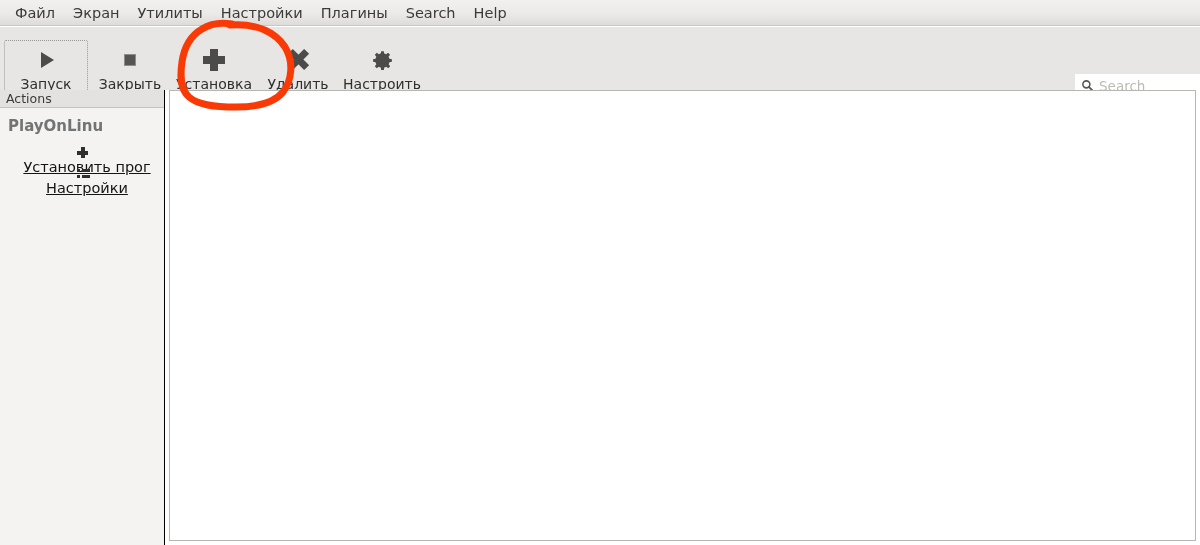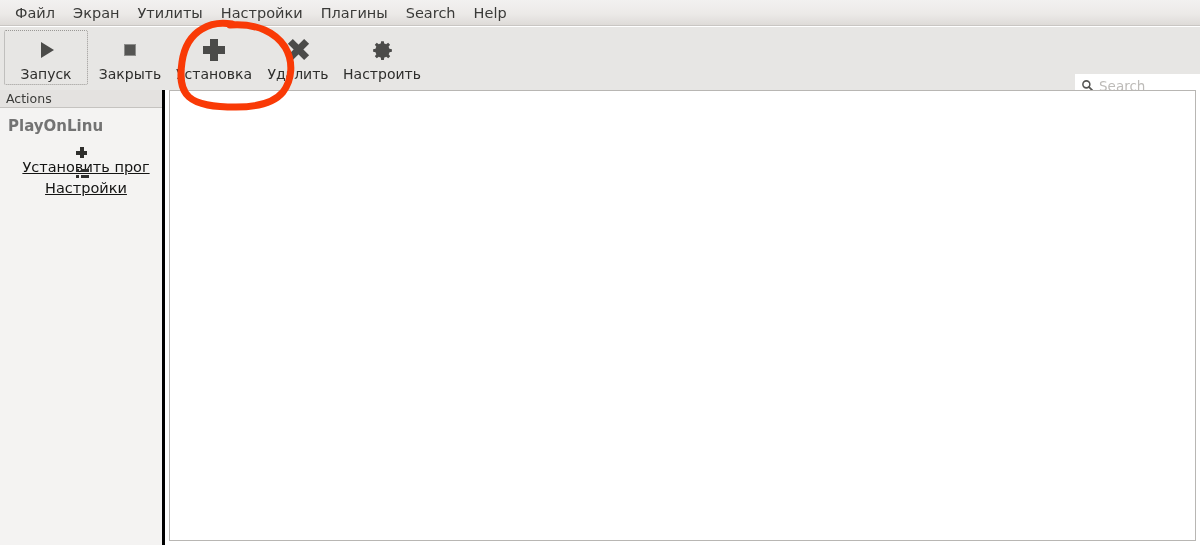--- a/index.html
+++ b/index.html
@@ -47,21 +47,21 @@
   .toolbar {
     position: absolute;
     left: 0; top: 27px;
     width: 1200px;
     height: 63px;
     background: #e7e6e4;
     box-sizing: border-box;
   }
   .tb-buttons {
     position: absolute;
-    left: 4px; top: 3px;
+    left: 4px; top: 13px;
     display: flex;
     align-items: flex-start;
   }
   .tb-btn {
     width: 84px;
     height: 55px;
     display: flex;
     flex-direction: column;
     align-items: center;
     justify-content: flex-start;
@@ -155,21 +155,21 @@
   }
   .search-input::placeholder { color: #bdbbb8; }
 
   
   .sidebar {
     position: absolute;
     left: 0px; top: 90px;
     width: 165px;
     height: 455px;
     background: #f4f3f2;
-    border-right: 3px solid #000000;
+    border-right: 1px solid #000000;
     box-sizing: border-box;
     overflow: hidden;
   }
   .sidebar-header {
     height: 18px;
     background: #e4e2e0;
     border-bottom: 1px solid #c5c3c0;
     display: flex;
     align-items: center;
     padding-left: 6px;

